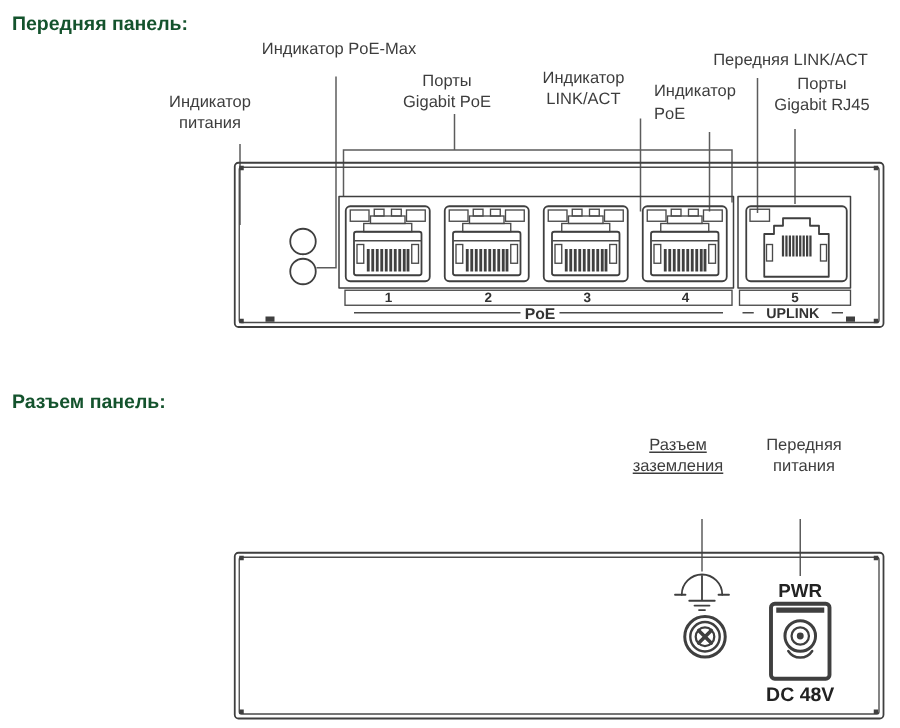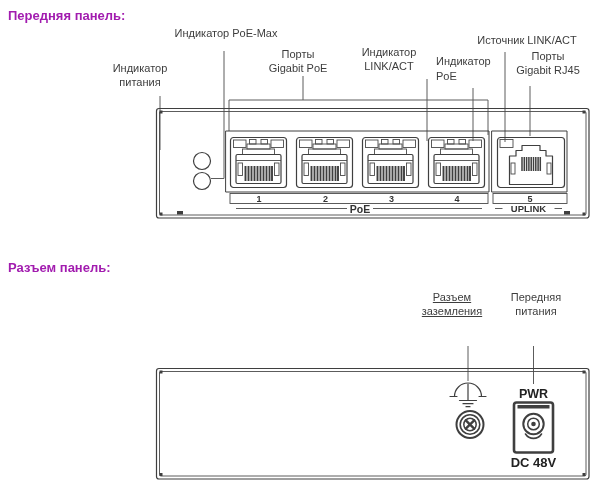--- a/index.html
+++ b/index.html
@@ -1,18 +1,18 @@
 <!DOCTYPE html>
 <html><head>
 <meta charset="utf-8">
 <style>
   html,body{margin:0;padding:0;background:#ffffff;}
   .stage{position:relative;width:600px;height:485px;background:#ffffff;overflow:hidden;
          font-family:"Liberation Sans","DejaVu Sans",sans-serif;}
-  .title{position:absolute;font-size:13px;font-weight:600;color:#a21caf;white-space:nowrap;}
+  .title{position:absolute;font-size:13px;font-weight:600;color:#14532d;white-space:nowrap;}
   .lbl{position:absolute;font-size:11px;line-height:13.5px;color:#3d3d3d;text-align:center;
        transform:translateX(-50%);white-space:nowrap;}
   .lbl.la{transform:none;text-align:left;}
   svg{position:absolute;}
   .ln{fill:none;stroke:#3f3f3f;stroke-width:1.2;stroke-linejoin:round;stroke-linecap:round;}
   .thin{fill:none;stroke:#4a4a4a;stroke-width:0.9;}
   .ld{fill:none;stroke:#5c5c5c;stroke-width:1;}
   .sq{fill:#3f3f3f;stroke:none;}
   .comb{fill:none;stroke:#3f3f3f;stroke-width:1.9;}
   .comb2{fill:none;stroke:#3f3f3f;stroke-width:1.5;}
@@ -44,21 +44,21 @@
   </div>
   <div class="lbl" style="left:389px;top:46px;">
     <div>Индикатор</div>
     <div>LINK/ACT</div>
   </div>
   <div class="lbl la" style="left:436px;top:54px;line-height:15px;">
     <div>Индикатор</div>
     <div>PoE</div>
   </div>
   <div class="lbl" style="left:527px;top:34px;">
-    <div>Источник LINK/ACT</div>
+    <div>Передняя LINK/ACT</div>
   </div>
   <div class="lbl" style="left:548px;top:50px;">
     <div>Порты</div>
     <div>Gigabit RJ45</div>
   </div>
 
   <div class="lbl" style="left:452px;top:291px;text-decoration:underline;">
     <div>Разъем</div>
     <div>заземления</div>
   </div>

